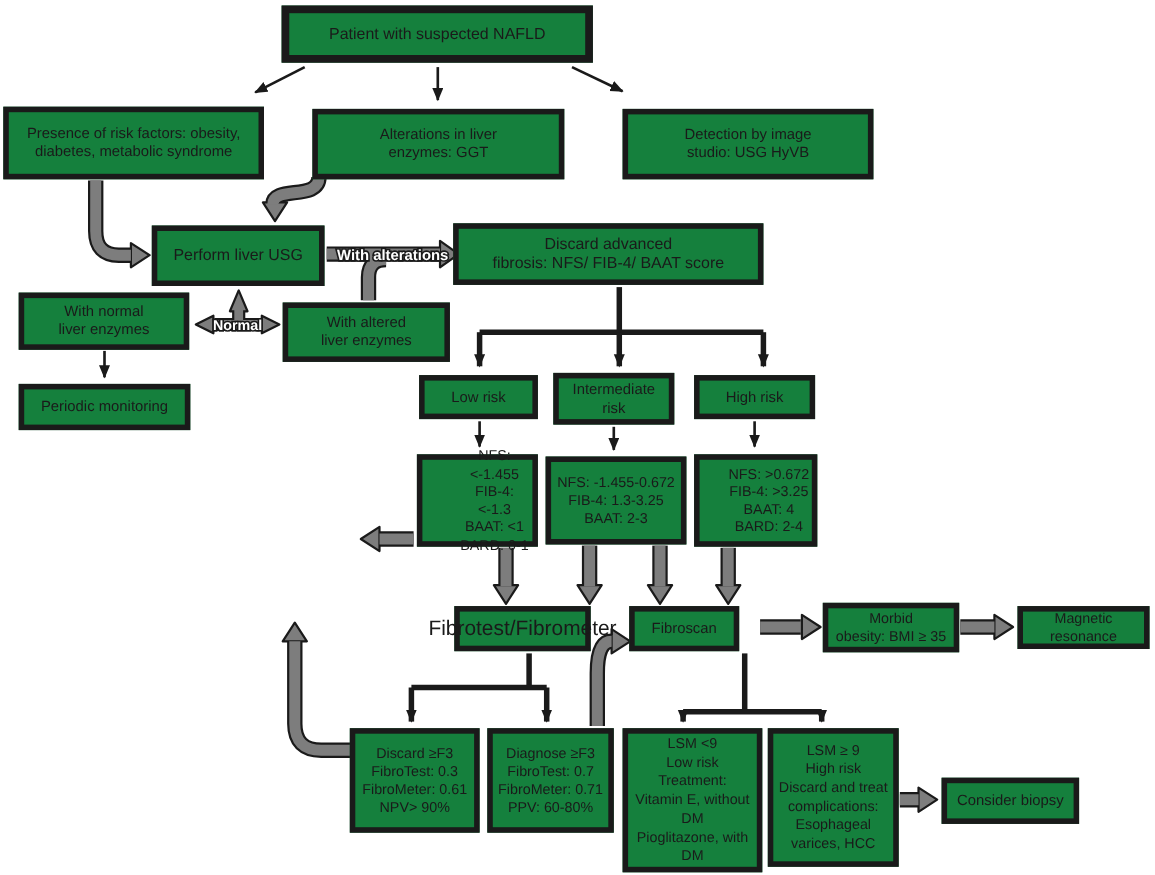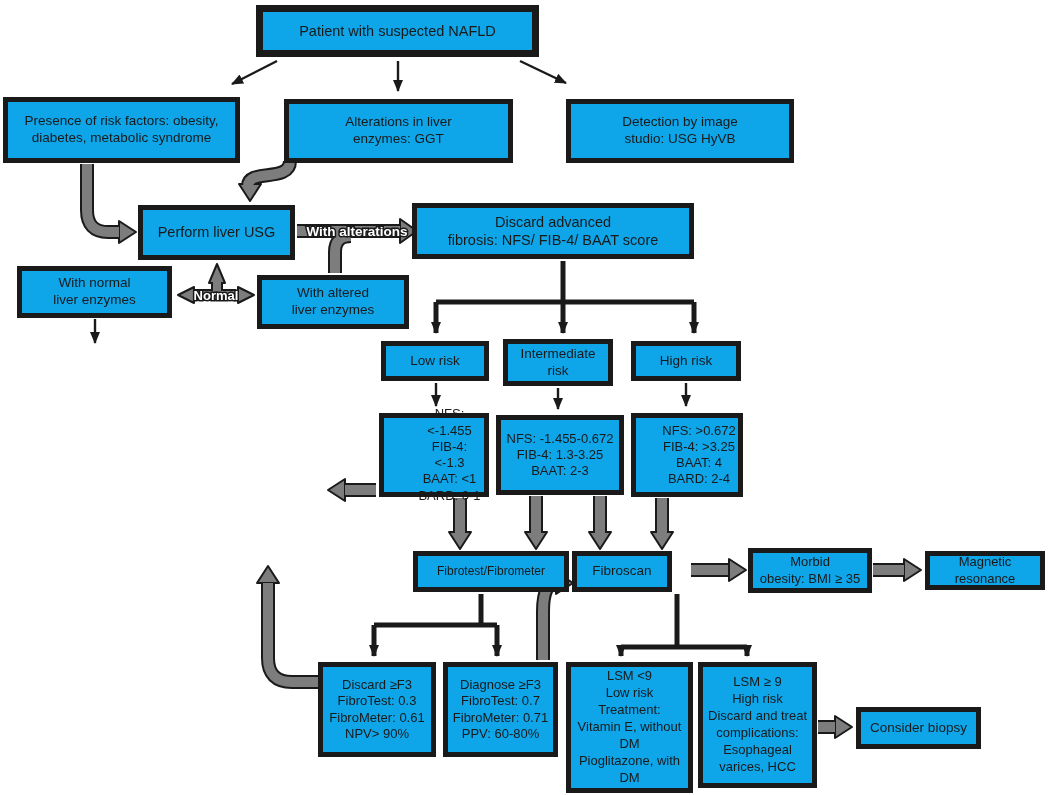--- a/index.html
+++ b/index.html
@@ -2,21 +2,21 @@
 <html><head>
 <meta charset="utf-8">
 <style>
   html,body{margin:0;padding:0;background:#ffffff;}
   #canvas{
     position:relative;width:1050px;height:795px;background:#ffffff;
     font-family:"Liberation Sans","DejaVu Sans",sans-serif;color:#1a1a1a;overflow:hidden;
   }
   #connectors{position:absolute;left:0;top:0;width:1050px;height:795px;}
   .node{
-    position:absolute;border:5px solid #1a1a1a;background:#0ea5e9;
+    position:absolute;border:5px solid #1a1a1a;background:#15803d;
     display:flex;align-items:center;justify-content:center;text-align:center;
     box-sizing:border-box;font-size:13.5px;line-height:1.25;
   }
   .node span{white-space:pre-line;display:block;padding:0 2px;}
   .node.patient{border-width:7px;font-size:14.5px;}
   .node.big{font-size:14.5px;}
   .edge-label{
     font-size:13.5px;font-weight:bold;fill:#ffffff;stroke:#1a1a1a;stroke-width:3px;
     paint-order:stroke fill;text-anchor:middle;
     font-family:"Liberation Sans","DejaVu Sans",sans-serif;
@@ -156,20 +156,23 @@
   <div class="node" style="left:17px;top:266px;width:155px;height:52px;">
     <span>With normal
 liver enzymes</span>
     </div>
 
   <div class="node" style="left:257px;top:275px;width:152px;height:54px;">
     <span>With altered
 liver enzymes</span>
     </div>
 
+  <div class="node" style="left:17px;top:349px;width:156px;height:42px;">
+    <span>Periodic monitoring</span>
+    </div>
 
   <div class="node" style="left:381px;top:341px;width:108px;height:40px;">
     <span>Low risk</span>
     </div>
 
   <div class="node" style="left:503px;top:339px;width:110px;height:47px;">
     <span>Intermediate
 risk</span>
     </div>
 
@@ -191,21 +194,21 @@
     </div>
 
   <div class="node" style="left:631px;top:413px;width:112px;height:84px;font-size:13px;padding-left:24px;">
     <span>NFS: &gt;0.672
 FIB-4: &gt;3.25
 BAAT: 4
 BARD: 2-4</span>
     </div>
 
 
-  <div class="node" style="left:413px;top:551px;width:156px;height:41px;font-size:12px;">
+  <div class="node" style="left:413px;top:551px;width:124px;height:41px;font-size:19px;">
     <span>Fibrotest/Fibrometer</span>
     </div>
 
   <div class="node" style="left:572px;top:551px;width:100px;height:41px;">
     <span>Fibroscan</span>
     </div>
 
   <div class="node" style="left:748px;top:548px;width:124px;height:45px;font-size:13px;">
     <span>Morbid
 obesity: BMI ≥ 35</span>

